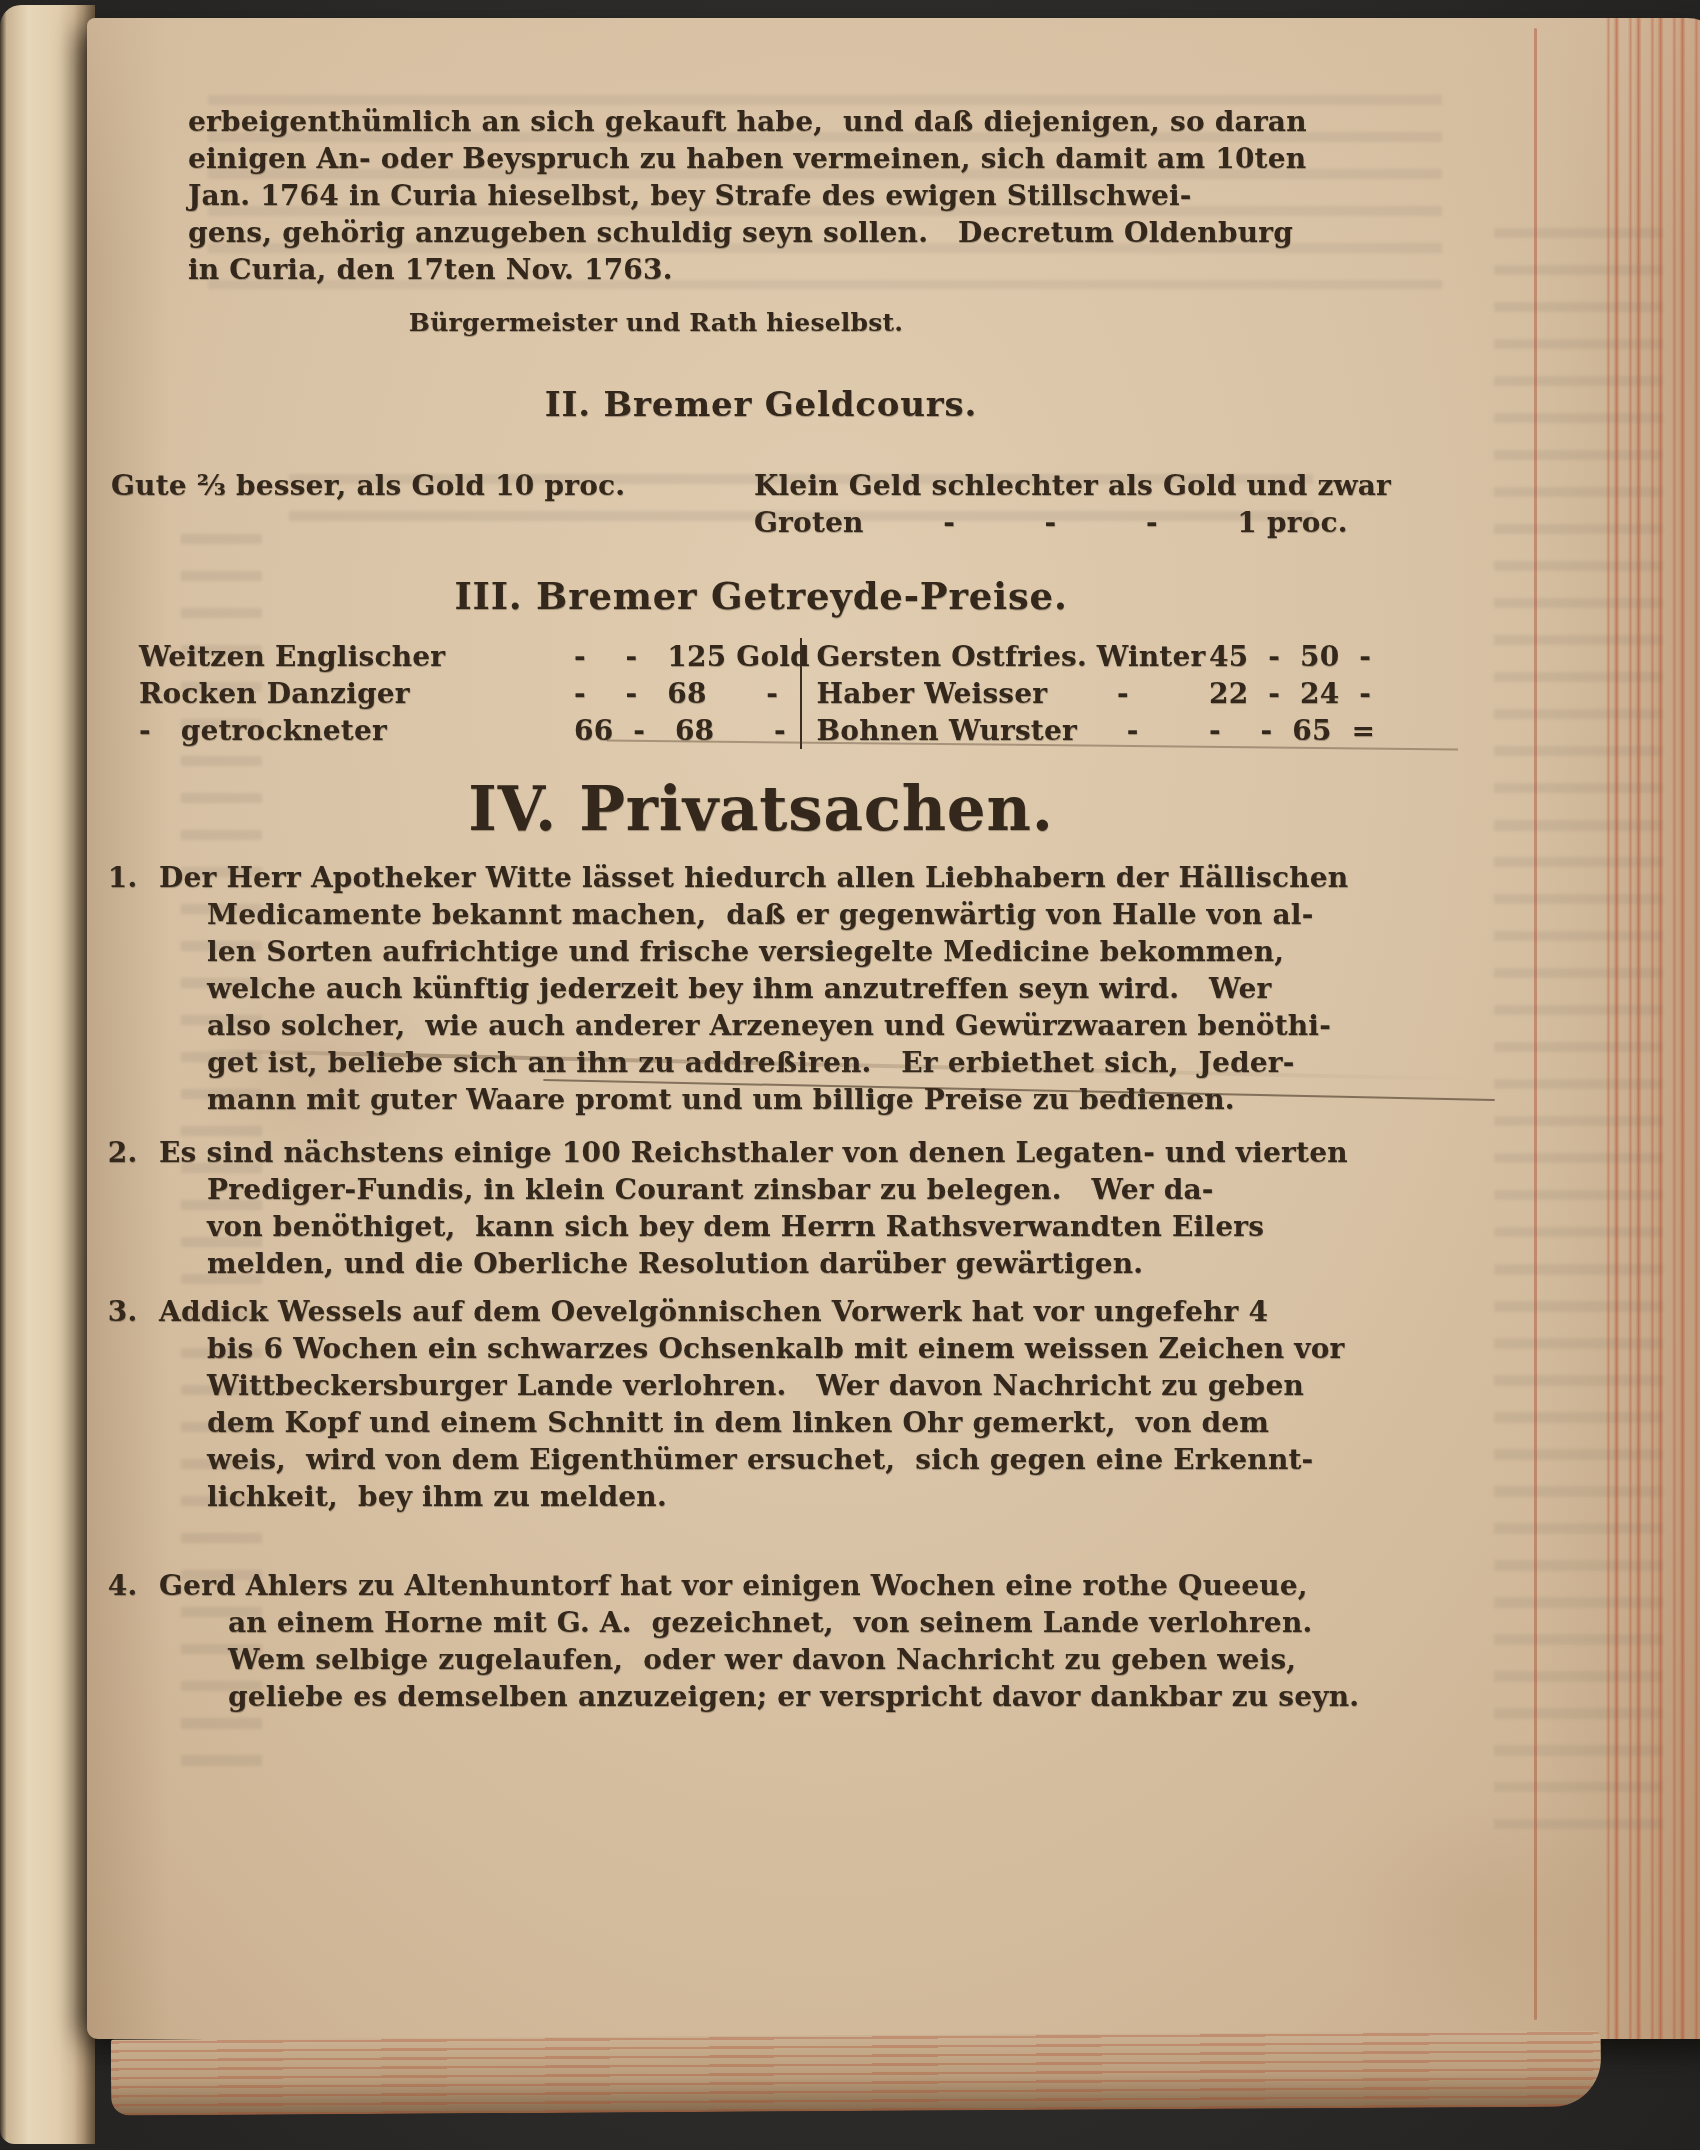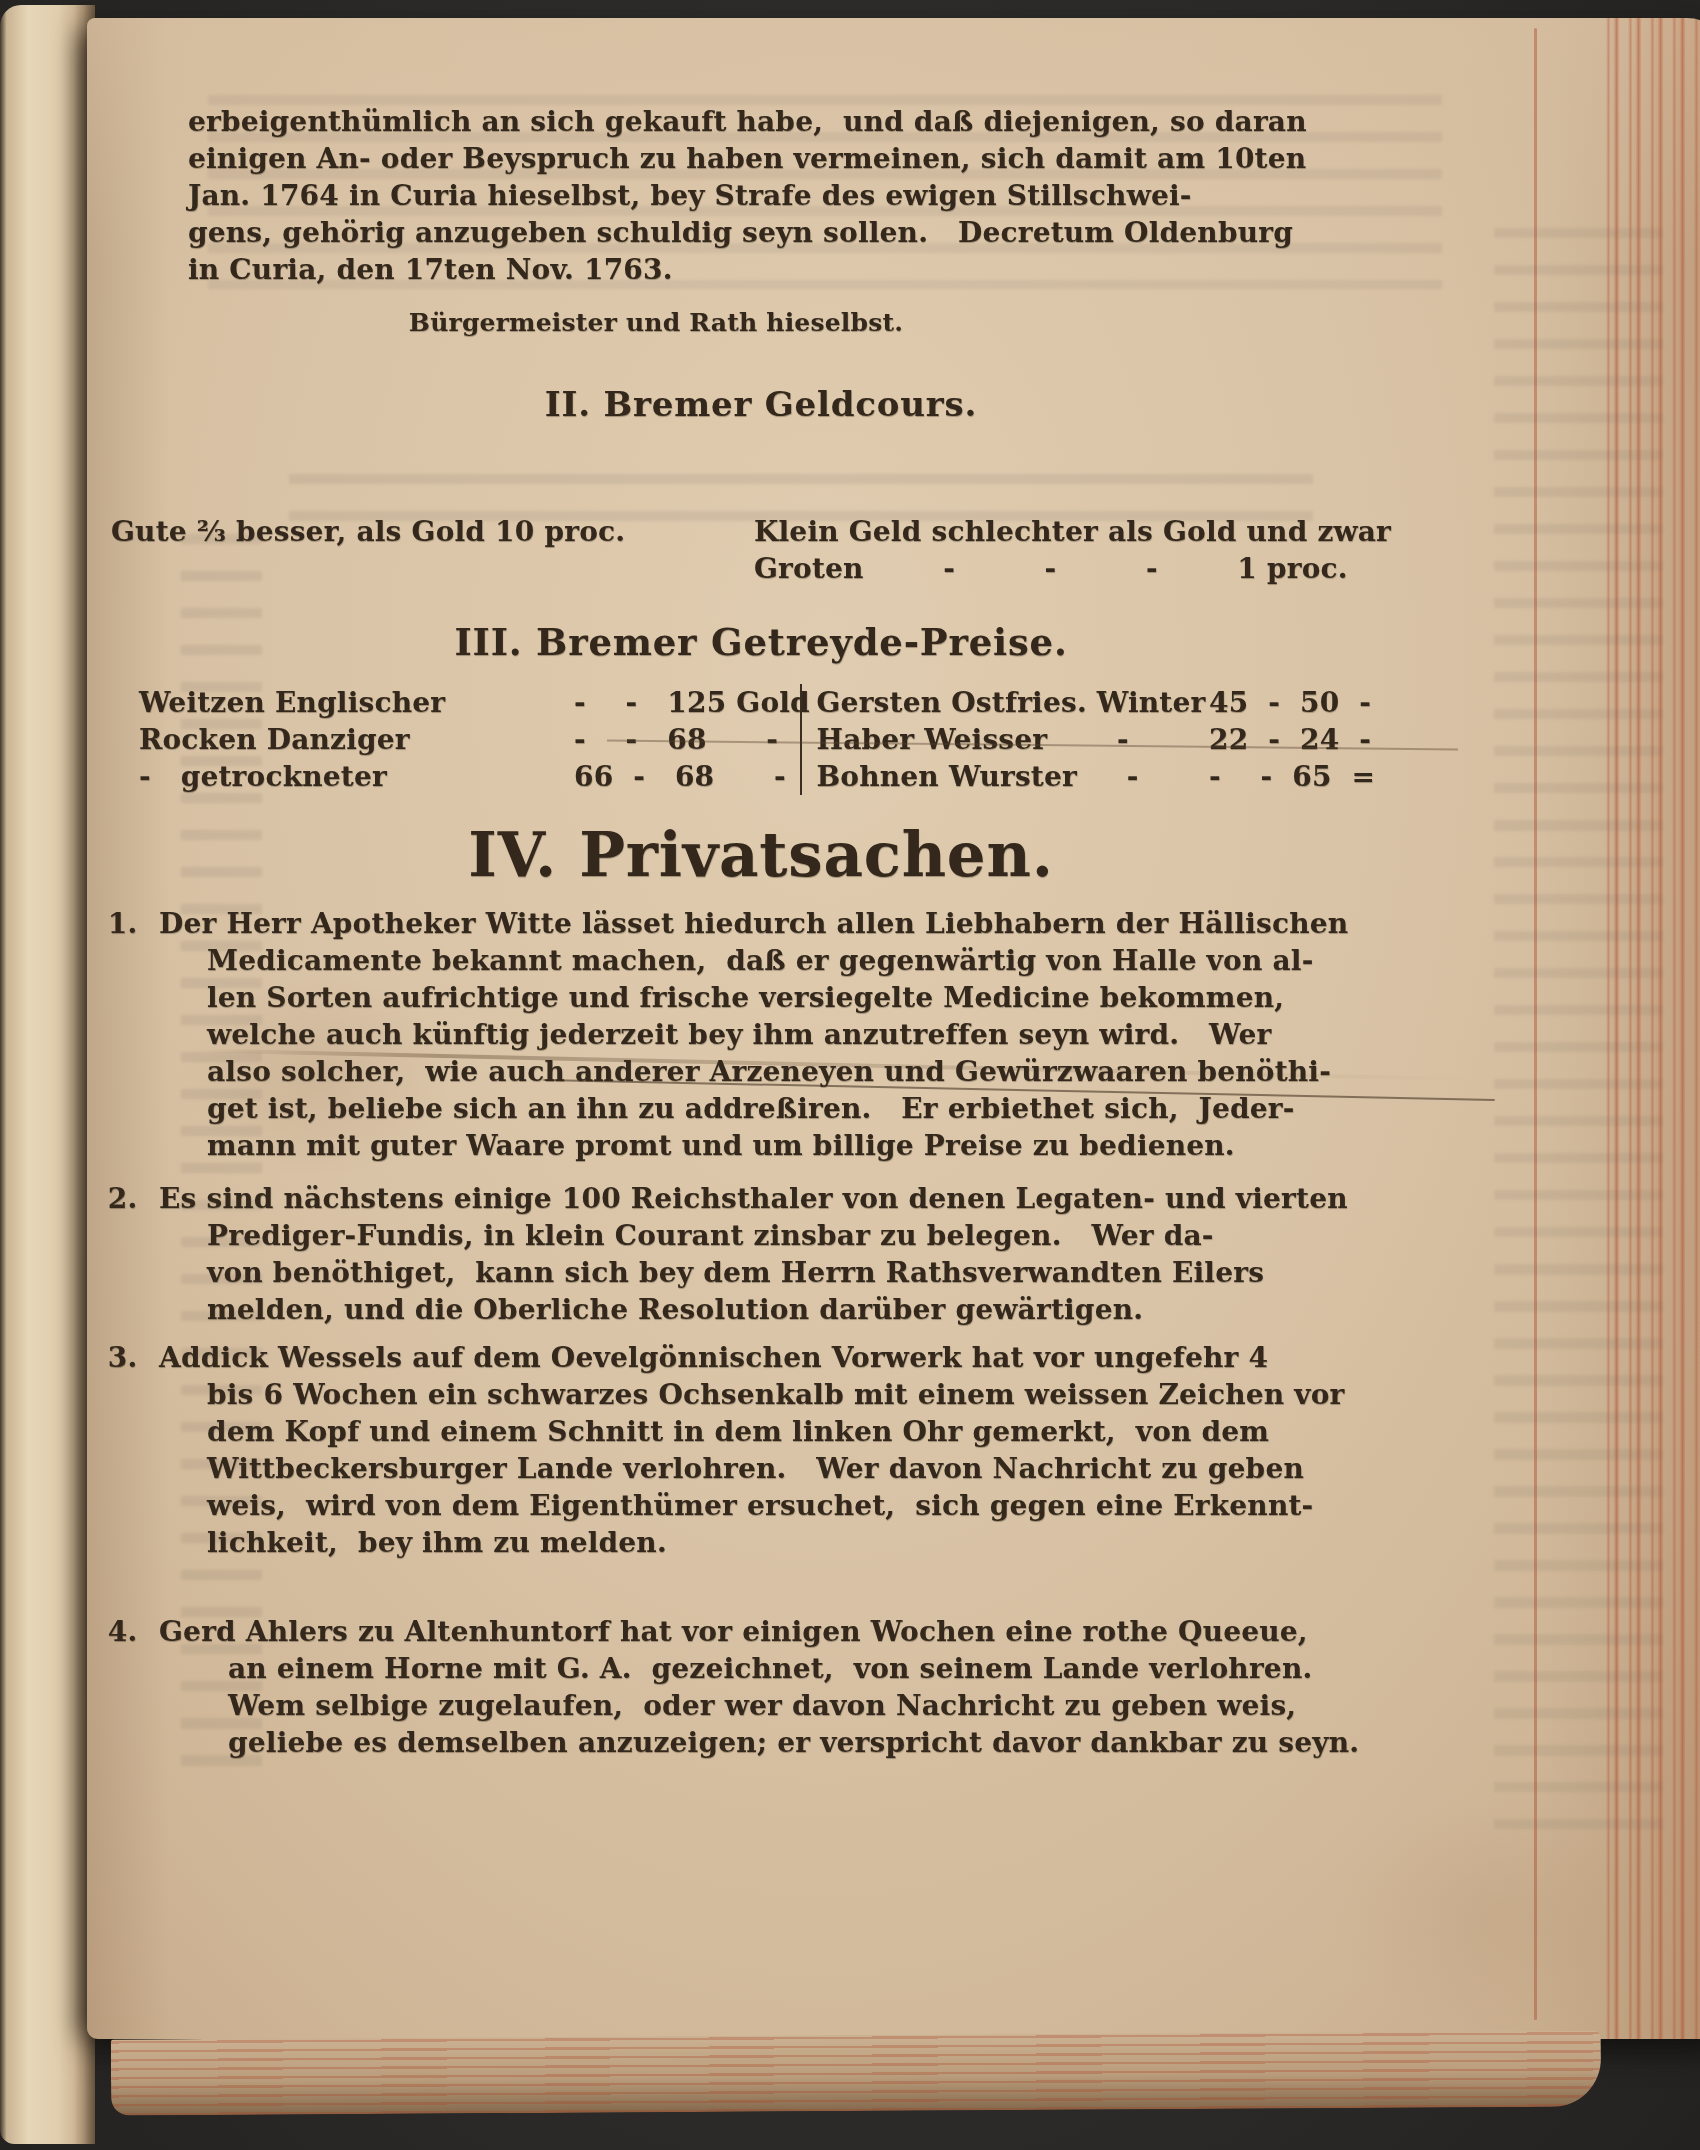--- a/index.html
+++ b/index.html
@@ -71,21 +71,21 @@
     position:absolute;left:24px;top:85px;width:1300px;z-index:5;
     color:#33281b;font-weight:700;font-size:28px;line-height:37px;letter-spacing:0.2px;
     text-shadow:0.4px 0.5px 0.7px rgba(51,40,27,.35);
   }
   .line{white-space:pre;}
   .intro{padding-left:77px;}
   .signature{margin-top:14.5px;text-align:center;padding-right:210px;font-size:25px;line-height:40px;}
   .h2{margin-top:39px;text-align:center;font-size:34px;line-height:45px;letter-spacing:0.8px;}
   .h3{margin-top:32px;text-align:center;font-size:37px;line-height:47px;letter-spacing:0.8px;}
   .h4{margin-top:31px;text-align:center;font-size:61px;line-height:58px;letter-spacing:0.8px;}
-  .geldcours{margin-top:86px;display:flex;justify-content:flex-end;}
+  .geldcours{margin-top:40px;display:flex;justify-content:flex-end;}
   .geldcours .gc-left{width:643px;flex:none;}
   .geldcours .gc-right{flex:1;}
   .grain{margin-top:18px;display:flex;}
   .grain .g-left{width:689px;flex:none;padding-left:28px;box-sizing:border-box;}
   .grain .g-right{flex:1;border-left:2.4px solid #3a2e20;padding-left:14.5px;}
   .grain .row{display:flex;}
   .grain .lbl{flex:1;white-space:pre;}
   .grain .g-left .val{width:226px;flex:none;white-space:pre;}
   .grain .g-right .val{width:202px;flex:none;white-space:pre;}
   .items{margin-top:21px;}
@@ -188,22 +188,22 @@
         <div class="line">Es sind nächstens einige 100 Reichsthaler von denen Legaten- und vierten</div>
         <div class="line cont">Prediger-Fundis, in klein Courant zinsbar zu belegen.   Wer da-</div>
         <div class="line cont">von benöthiget,  kann sich bey dem Herrn Rathsverwandten Eilers</div>
         <div class="line cont">melden, und die Oberliche Resolution darüber gewärtigen.</div>
       </div>
 
       <div class="item gap3">
         <span class="num">3.</span>
         <div class="line">Addick Wessels auf dem Oevelgönnischen Vorwerk hat vor ungefehr 4</div>
         <div class="line cont">bis 6 Wochen ein schwarzes Ochsenkalb mit einem weissen Zeichen vor</div>
+        <div class="line cont">Wittbeckersburger Lande verlohren.   Wer davon Nachricht zu geben</div>
         <div class="line cont">dem Kopf und einem Schnitt in dem linken Ohr gemerkt,  von dem</div>
-        <div class="line cont">Wittbeckersburger Lande verlohren.   Wer davon Nachricht zu geben</div>
         <div class="line cont">weis,  wird von dem Eigenthümer ersuchet,  sich gegen eine Erkennt-</div>
         <div class="line cont">lichkeit,  bey ihm zu melden.</div>
       </div>
 
       <div class="item gap4 deep">
         <span class="num">4.</span>
         <div class="line">Gerd Ahlers zu Altenhuntorf hat vor einigen Wochen eine rothe Queeue,</div>
         <div class="line cont">an einem Horne mit G. A.  gezeichnet,  von seinem Lande verlohren.</div>
         <div class="line cont">Wem selbige zugelaufen,  oder wer davon Nachricht zu geben weis,</div>
         <div class="line cont">geliebe es demselben anzuzeigen; er verspricht davor dankbar zu seyn.</div>

